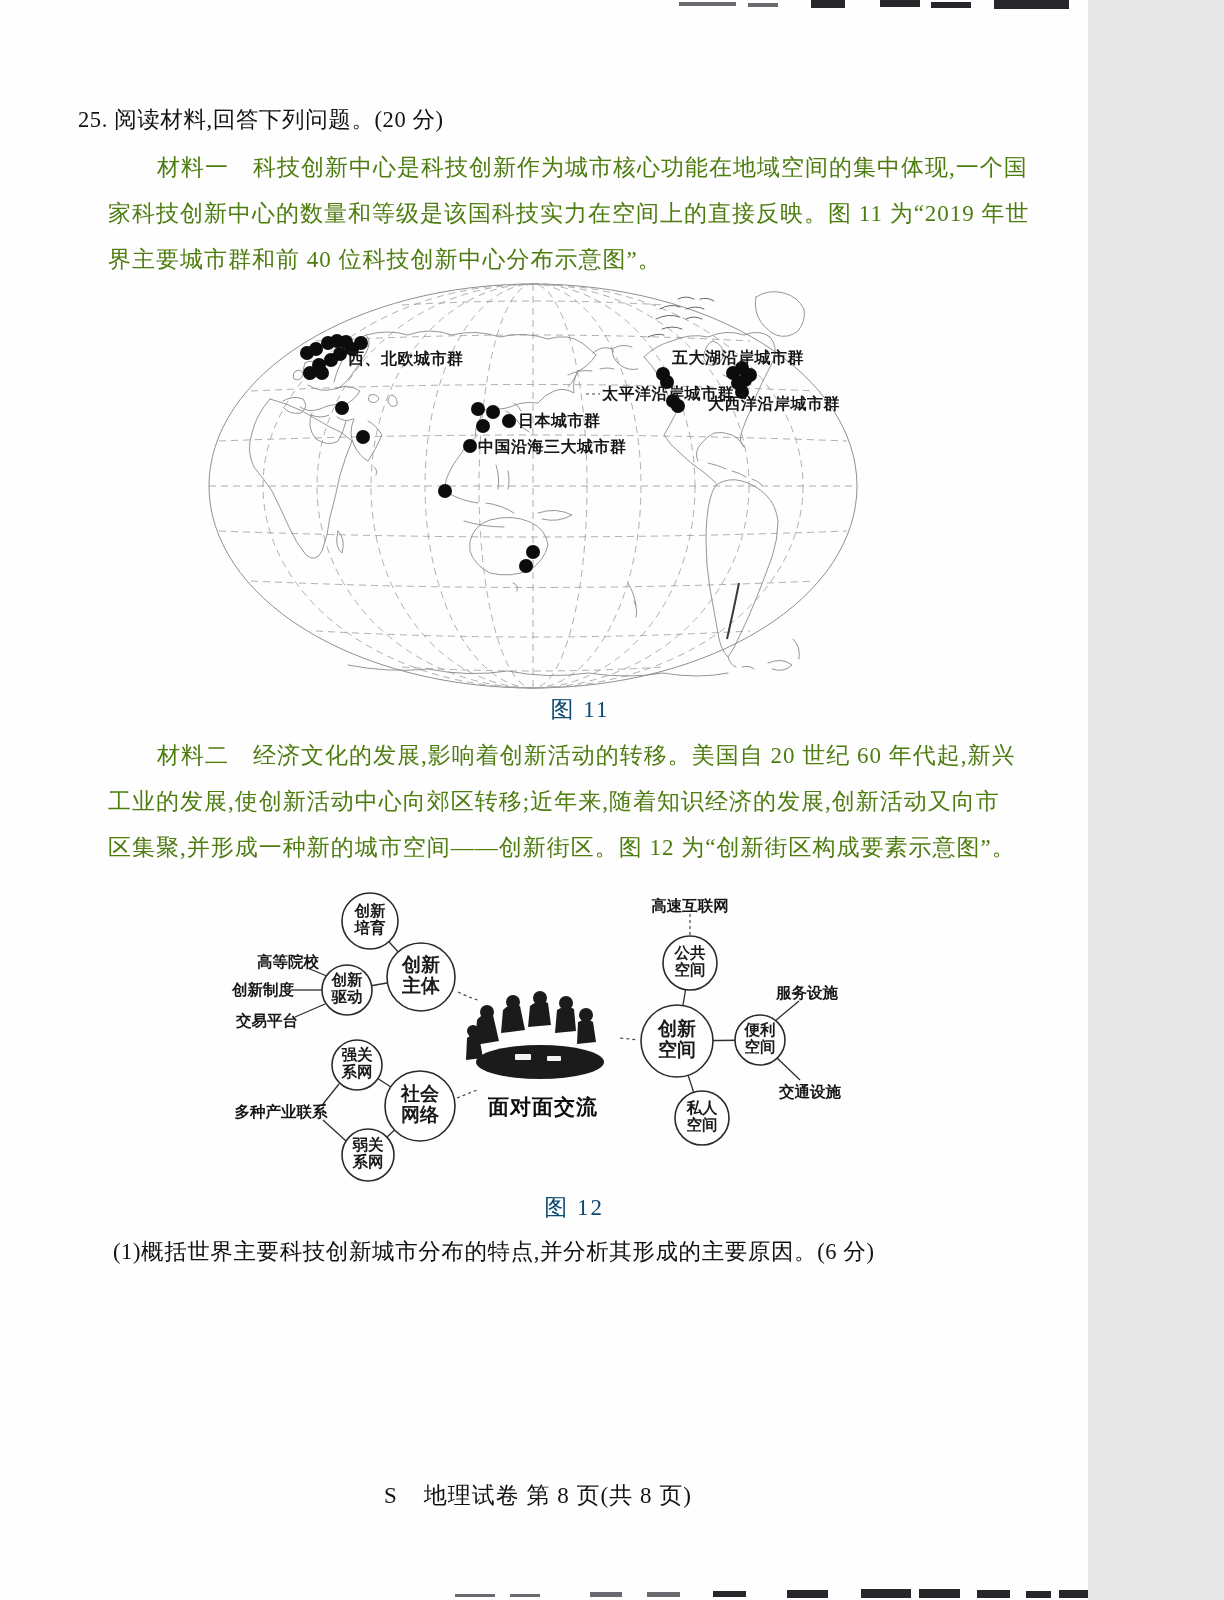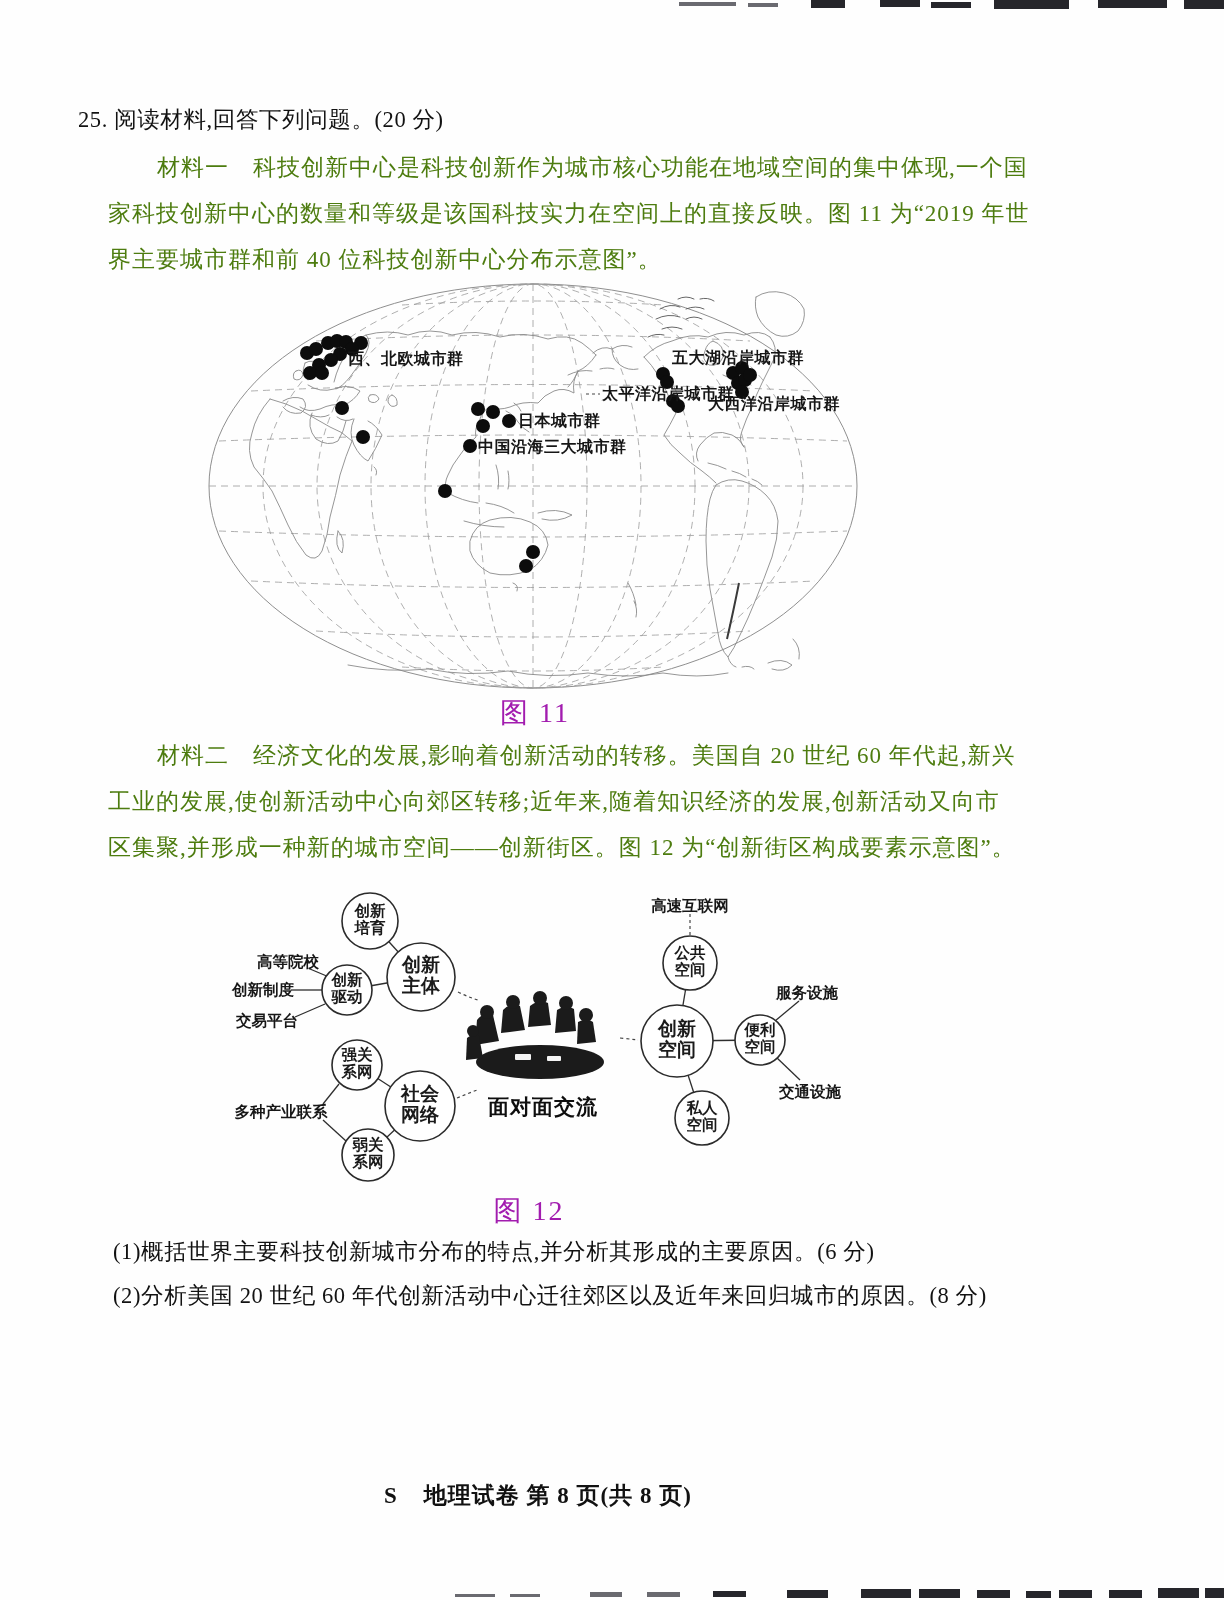--- a/index.html
+++ b/index.html
@@ -1,21 +1,21 @@
 <!DOCTYPE html>
 <html><head>
 <meta charset="utf-8">
 <style>
   html,body{margin:0;padding:0;background:#e8e8e8;}
-  .page{position:relative;width:1224px;height:1600px;background:#fefefe;overflow:hidden;
+  .page{position:relative;width:1088px;height:1600px;background:#fefefe;overflow:hidden;
         font-family:"Liberation Serif","DejaVu Serif",serif;color:#161616;}
   .tline{position:absolute;white-space:nowrap;font-size:23px;letter-spacing:1px;color:#4d7c0f;}
   .qline{position:absolute;white-space:nowrap;font-size:22.5px;letter-spacing:0.6px;color:#121212;}
-  .fig-caption{position:absolute;font-size:28px;letter-spacing:2px;color:#a21caf;transform:translateX(-50%);white-space:nowrap;}
-  .footer{position:absolute;font-size:23px;font-weight:bold;letter-spacing:1px;color:#111;white-space:nowrap;}
+  .fig-caption{position:absolute;font-size:23px;letter-spacing:2px;color:#0c4a6e;transform:translateX(-50%);white-space:nowrap;margin-left:45px;}
+  .footer{position:absolute;font-size:23px;font-weight:normal;letter-spacing:1px;color:#111;white-space:nowrap;}
   .footer .sp{display:inline-block;width:26px;}
   .art{position:absolute;background:#26262b;}
   .art.light{background:#6a6a70;}
   svg{position:absolute;}
   .grat{fill:none;stroke:#9a9a9a;stroke-width:0.8;stroke-dasharray:7 5;}
   .grat-solid{fill:none;stroke:#8f8f8f;stroke-width:1;}
   .coast{fill:none;stroke:#8a8a8a;stroke-width:0.9;stroke-linecap:round;}
   .coast-dark{fill:none;stroke:#555;stroke-width:0.9;stroke-linecap:round;}
   .chile{fill:none;stroke:#3a3a3a;stroke-width:2;}
   .map-dot{fill:#0c0c0c;}
@@ -234,21 +234,20 @@
       <text class="side-label" x="66" y="247">多种产业联系</text>
       <text class="side-label" x="475" y="41">高速互联网</text>
       <text class="side-label" x="592" y="128">服务设施</text>
       <text class="side-label" x="595" y="227">交通设施</text>
       <text class="center-cap" x="328" y="244">面对面交流</text>
     </g>
   </svg>
   <div class="fig-caption" style="left:529px;top:1192px">图 12</div>
 
   <div class="qline" style="left:113px;top:1236px">(1)概括世界主要科技创新城市分布的特点,并分析其形成的主要原因。(6 分)</div>
-  <div class="qline" style="left:113px;top:1280px">(2)分析美国 20 世纪 60 年代创新活动中心迁往郊区以及近年来回归城市的原因。(8 分)</div>
 
   <div class="footer" style="left:384px;top:1480px">
     <span>S</span><span class="sp"></span><span>地理试卷 第 8 页(共 8 页)</span>
   </div>
 
   <div class="art light" style="left:455px;top:1594px;width:40px;height:3px"></div>
   <div class="art light" style="left:510px;top:1594px;width:30px;height:3px"></div>
   <div class="art light" style="left:590px;top:1592px;width:32px;height:5px"></div>
   <div class="art light" style="left:647px;top:1592px;width:33px;height:5px"></div>
   <div class="art" style="left:713px;top:1591px;width:33px;height:6px"></div>

